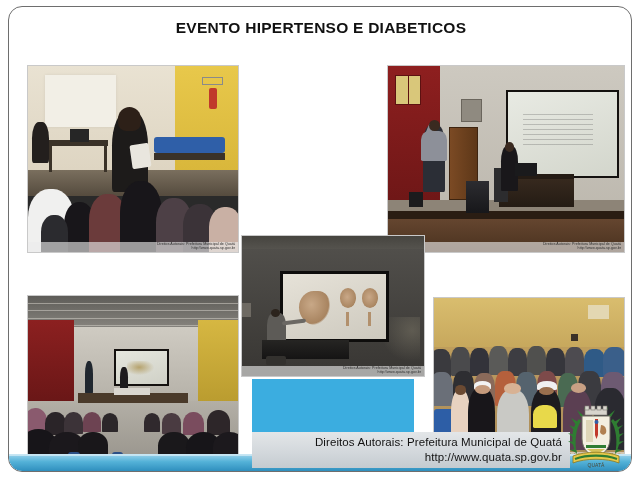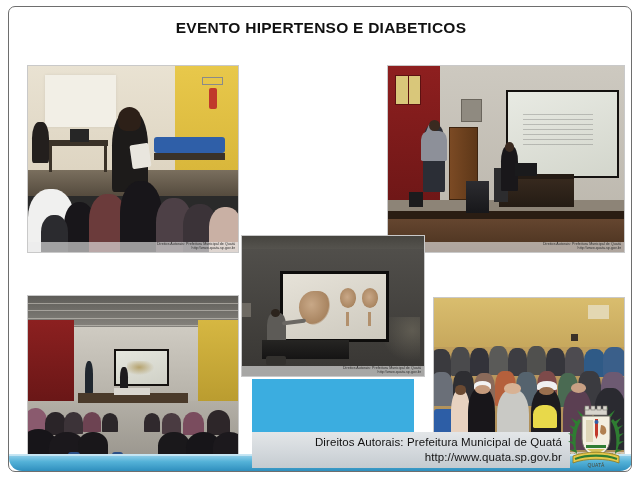--- a/index.html
+++ b/index.html
@@ -11,21 +11,21 @@
     overflow: hidden;
   }
 
   
   .slide-card {
     position: absolute;
     left: 8px; top: 6px;
     width: 624px; height: 466px;
     background: #ffffff;
     border: 1px solid #6e6e6e;
-    border-radius: 7px;
+    border-radius: 14px;
     overflow: hidden;
   }
 
   
   .slide-title {
     position: absolute;
     left: 0; top: 12px;
     width: 624px;
     text-align: center;
     font-size: 15.5px;

